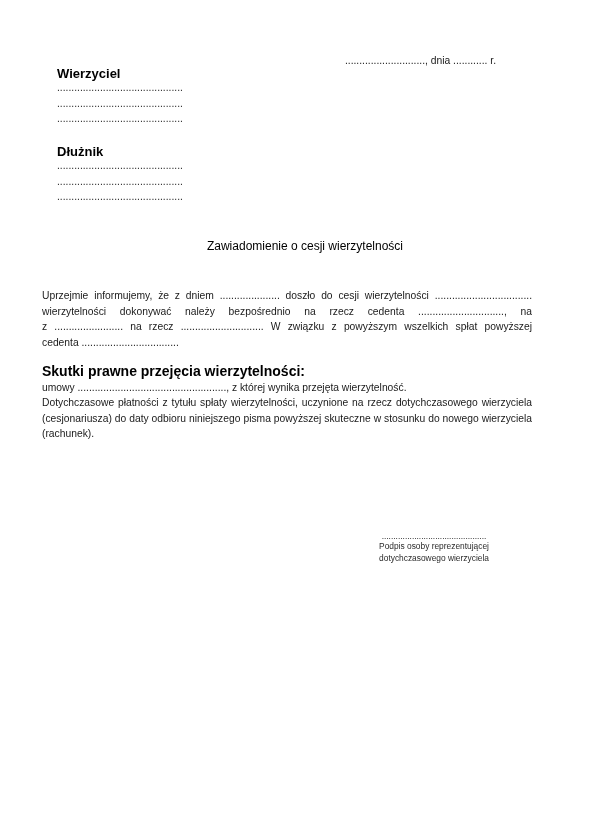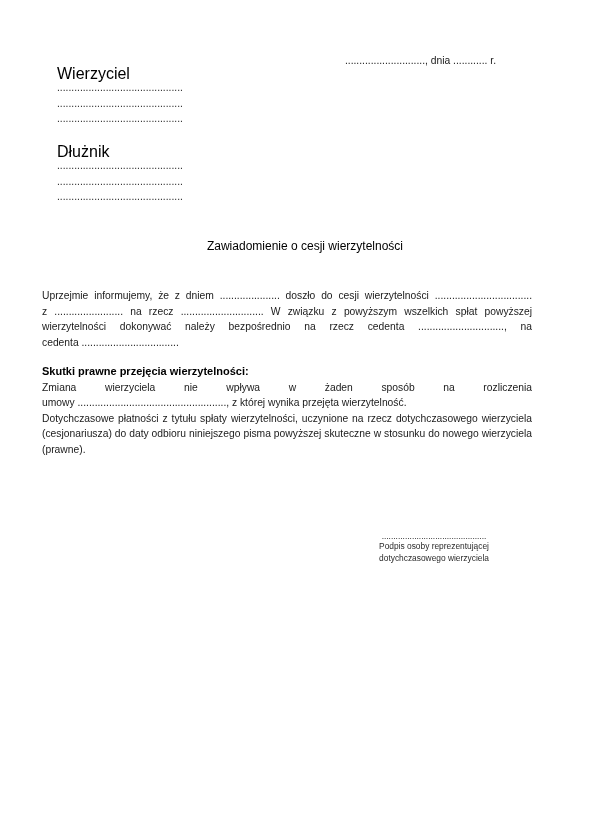--- a/index.html
+++ b/index.html
@@ -17,22 +17,22 @@
     position: absolute;
     top: 55px;
     right: 53px;
     line-height: 12px;
     text-align: right;
   }
   .party { position: absolute; left: 57px; }
   .party-creditor { top: 67px; }
   .party-debtor { top: 145px; }
   .party-label {
-    font-weight: normal;
-    font-size: 16px;
+    font-weight: bold;
+    font-size: 13px;
     line-height: 13px;
     color: #000;
   }
   .party-dots { line-height: 15.6px; color: #2a2a2a; }
   .doc-title {
     position: absolute;
     top: 239px;
     left: 5px;
     width: 600px;
     text-align: center;
@@ -42,21 +42,21 @@
     color: #000;
   }
   .block {
     position: absolute;
     left: 42px;
     width: 490px;
     line-height: 15.5px;
   }
   .block-intro { top: 288px; }
   .block-effects { top: 364px; }
-  .section-heading { font-weight: bold; font-size: 11px; color: #000; }
+  .section-heading { font-weight: bold; font-size: 14px; color: #000; }
   .line { text-align: left; }
   .line.j { text-align: justify; text-align-last: justify; }
   .signature {
     position: absolute;
     top: 532px;
     right: 53px;
     width: 124px;
     text-align: center;
     font-size: 8.4px;
     color: #2a2a2a;
@@ -83,32 +83,31 @@
     <div class="party-label">Dłużnik</div>
     <div class="party-dots">............................................</div>
     <div class="party-dots">............................................</div>
     <div class="party-dots">............................................</div>
   </div>
 
   <div class="doc-title">Zawiadomienie o cesji wierzytelności</div>
 
   <div class="block block-intro">
     <div class="line j">Uprzejmie informujemy, że z dniem ..................... doszło do cesji wierzytelności ..................................</div>
+    <div class="line j">wierzytelności dokonywać należy bezpośrednio na rzecz cedenta .............................., na</div>
     <div class="line j">z ........................ na rzecz ............................. W związku z powyższym wszelkich spłat powyższej</div>
-    <div class="line j">wierzytelności dokonywać należy bezpośrednio na rzecz cedenta .............................., na</div>
     <div class="line">cedenta ..................................</div>
   </div>
 
   <div class="block block-effects">
     <div class="section-heading">Skutki prawne przejęcia wierzytelności:</div>
-    <div class="line j">Zmiana wierzyciela nie wpływa w żaden sposób na rozliczenia</div>
     <div class="line">umowy ...................................................., z której wynika przejęta wierzytelność.</div>
     <div class="line j">Dotychczasowe płatności z tytułu spłaty wierzytelności, uczynione na rzecz dotychczasowego wierzyciela</div>
     <div class="line j">(cesjonariusza) do daty odbioru niniejszego pisma powyższej skuteczne w stosunku do nowego wierzyciela</div>
-    <div class="line">(prawne).</div>
+    <div class="line">(rachunek).</div>
   </div>
 
   <div class="signature">
     <div class="sig-dots">.............................................</div>
     <div class="sig-line">Podpis osoby reprezentującej</div>
     <div class="sig-line">dotychczasowego wierzyciela</div>
   </div>
 
 </div>
 

